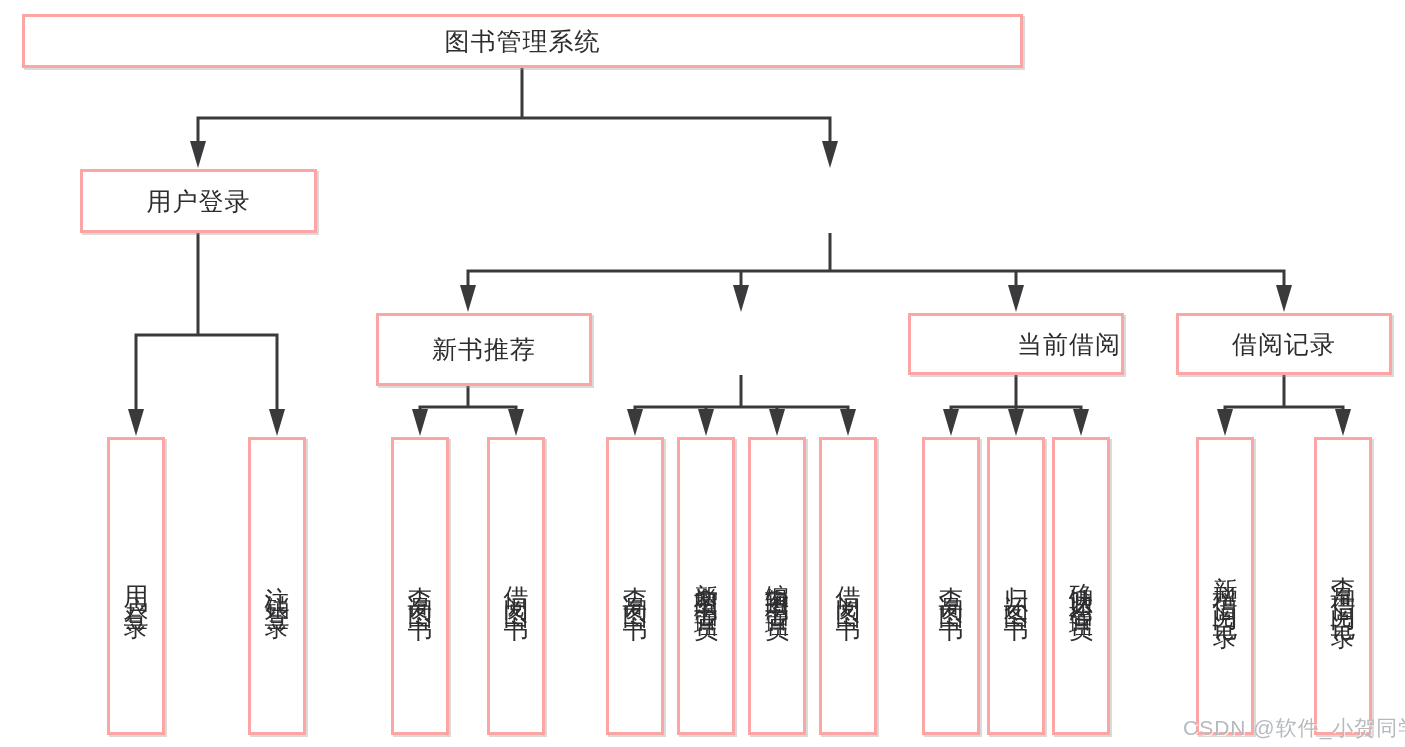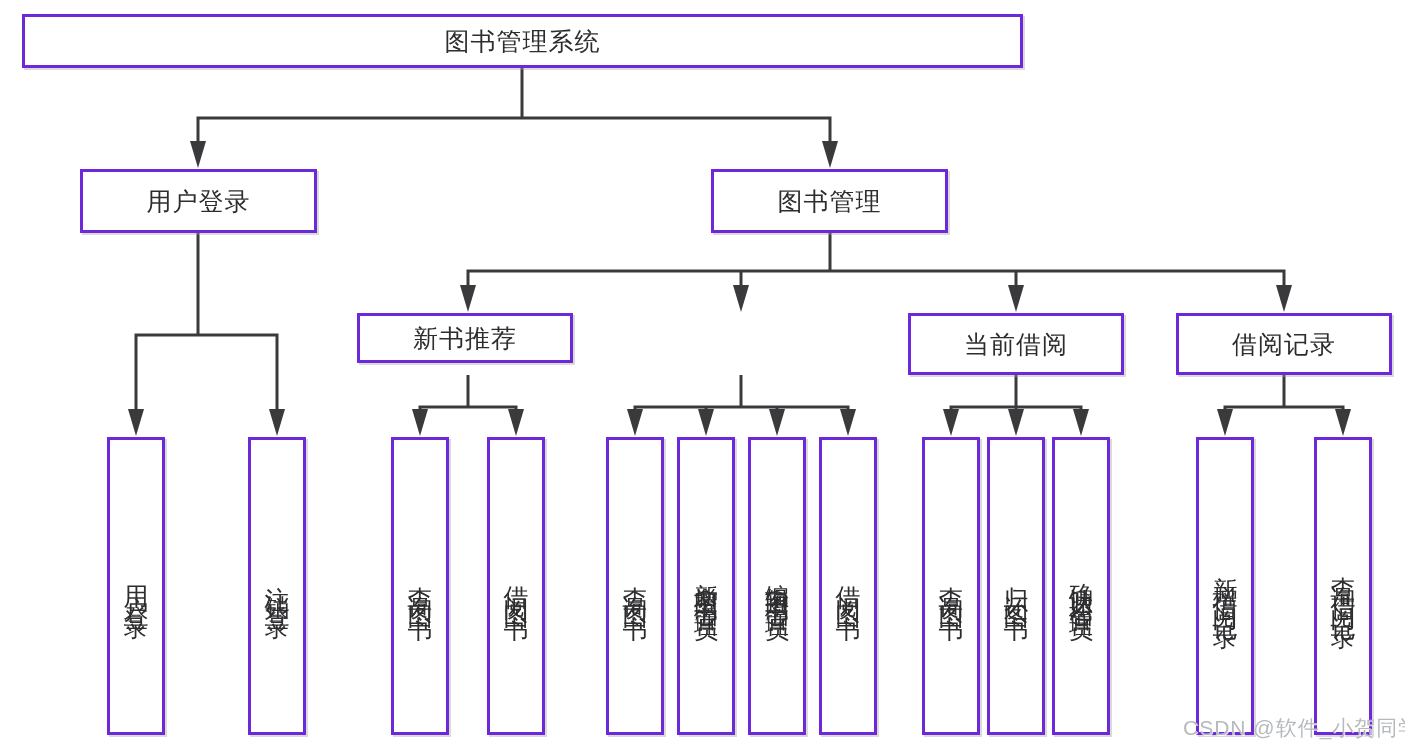--- a/index.html
+++ b/index.html
@@ -1,21 +1,21 @@
 <!DOCTYPE html>
 <html><head>
 <meta charset="utf-8">
 <style>
   html,body{margin:0;padding:0;background:#ffffff;}
   body{font-family:"Liberation Sans","DejaVu Sans",sans-serif;}
   #canvas{position:relative;width:1405px;height:747px;background:#ffffff;overflow:hidden;}
   .box{
     position:absolute;
     background:#ffffff;
-    border:3px solid #6d28d9;
+    border:3px solid #fca5a5;
     box-sizing:border-box;
     display:flex;align-items:center;justify-content:center;
     color:#2d2d2f;
     box-shadow:2px 2px 0 rgba(158,158,158,.38);
   }
   .hlabel{font-size:25px;letter-spacing:1px;white-space:nowrap;}
   .vtext{
     writing-mode:vertical-rl;
     text-orientation:mixed;
     font-size:25px;
@@ -86,28 +86,25 @@
     <polygon points="1335,409 1351,409 1343,436"></polygon>
   </svg>
 
   <div class="box" style="left:22px;top:14px;width:1001px;height:54px;">
     <span class="hlabel">图书管理系统</span>
   </div>
 
   <div class="box" style="left:80px;top:169px;width:237px;height:64px;">
     <span class="hlabel">用户登录</span>
   </div>
-  <div class="box" style="left:711px;top:169px;width:237px;height:64px;">
-    <span class="hlabel">图书管理</span>
-  </div>
 
-  <div class="box" style="left:357px;top:313px;width:216px;height:50px;">
+  <div class="box" style="left:376px;top:313px;width:216px;height:73px;">
     <span class="hlabel">新书推荐</span>
   </div>
-  <div class="box" style="left:908px;top:313px;width:216px;height:62px;">
+  <div class="box" style="left:908px;top:313px;width:216px;height:62px;justify-content:flex-end;">
     <span class="hlabel">当前借阅</span>
   </div>
   <div class="box" style="left:1176px;top:313px;width:216px;height:62px;">
     <span class="hlabel">借阅记录</span>
   </div>
 
   <div class="box" style="left:107px;top:437px;width:58px;height:298px;">
     <span class="vtext">用户登录</span>
   </div>
   <div class="box" style="left:248px;top:437px;width:58px;height:298px;">

